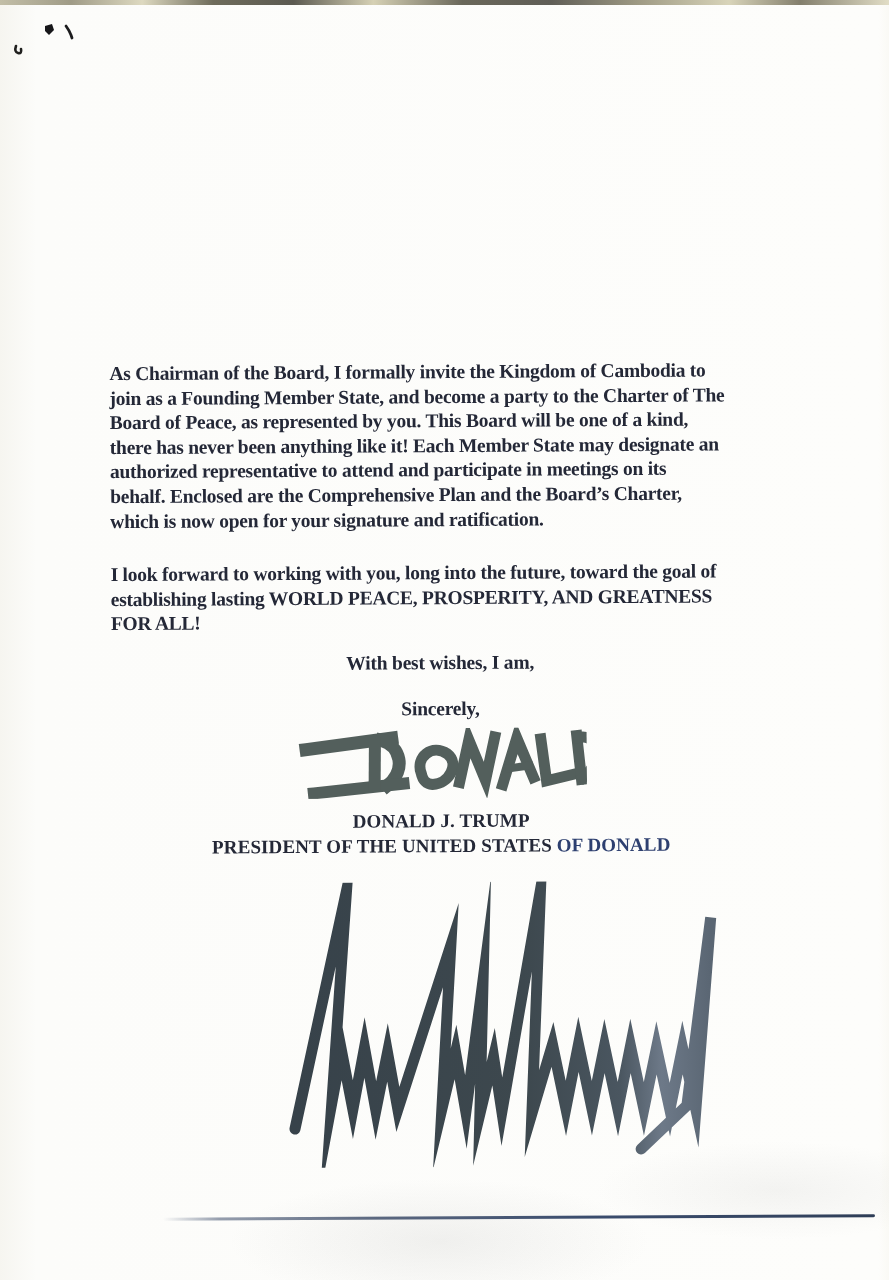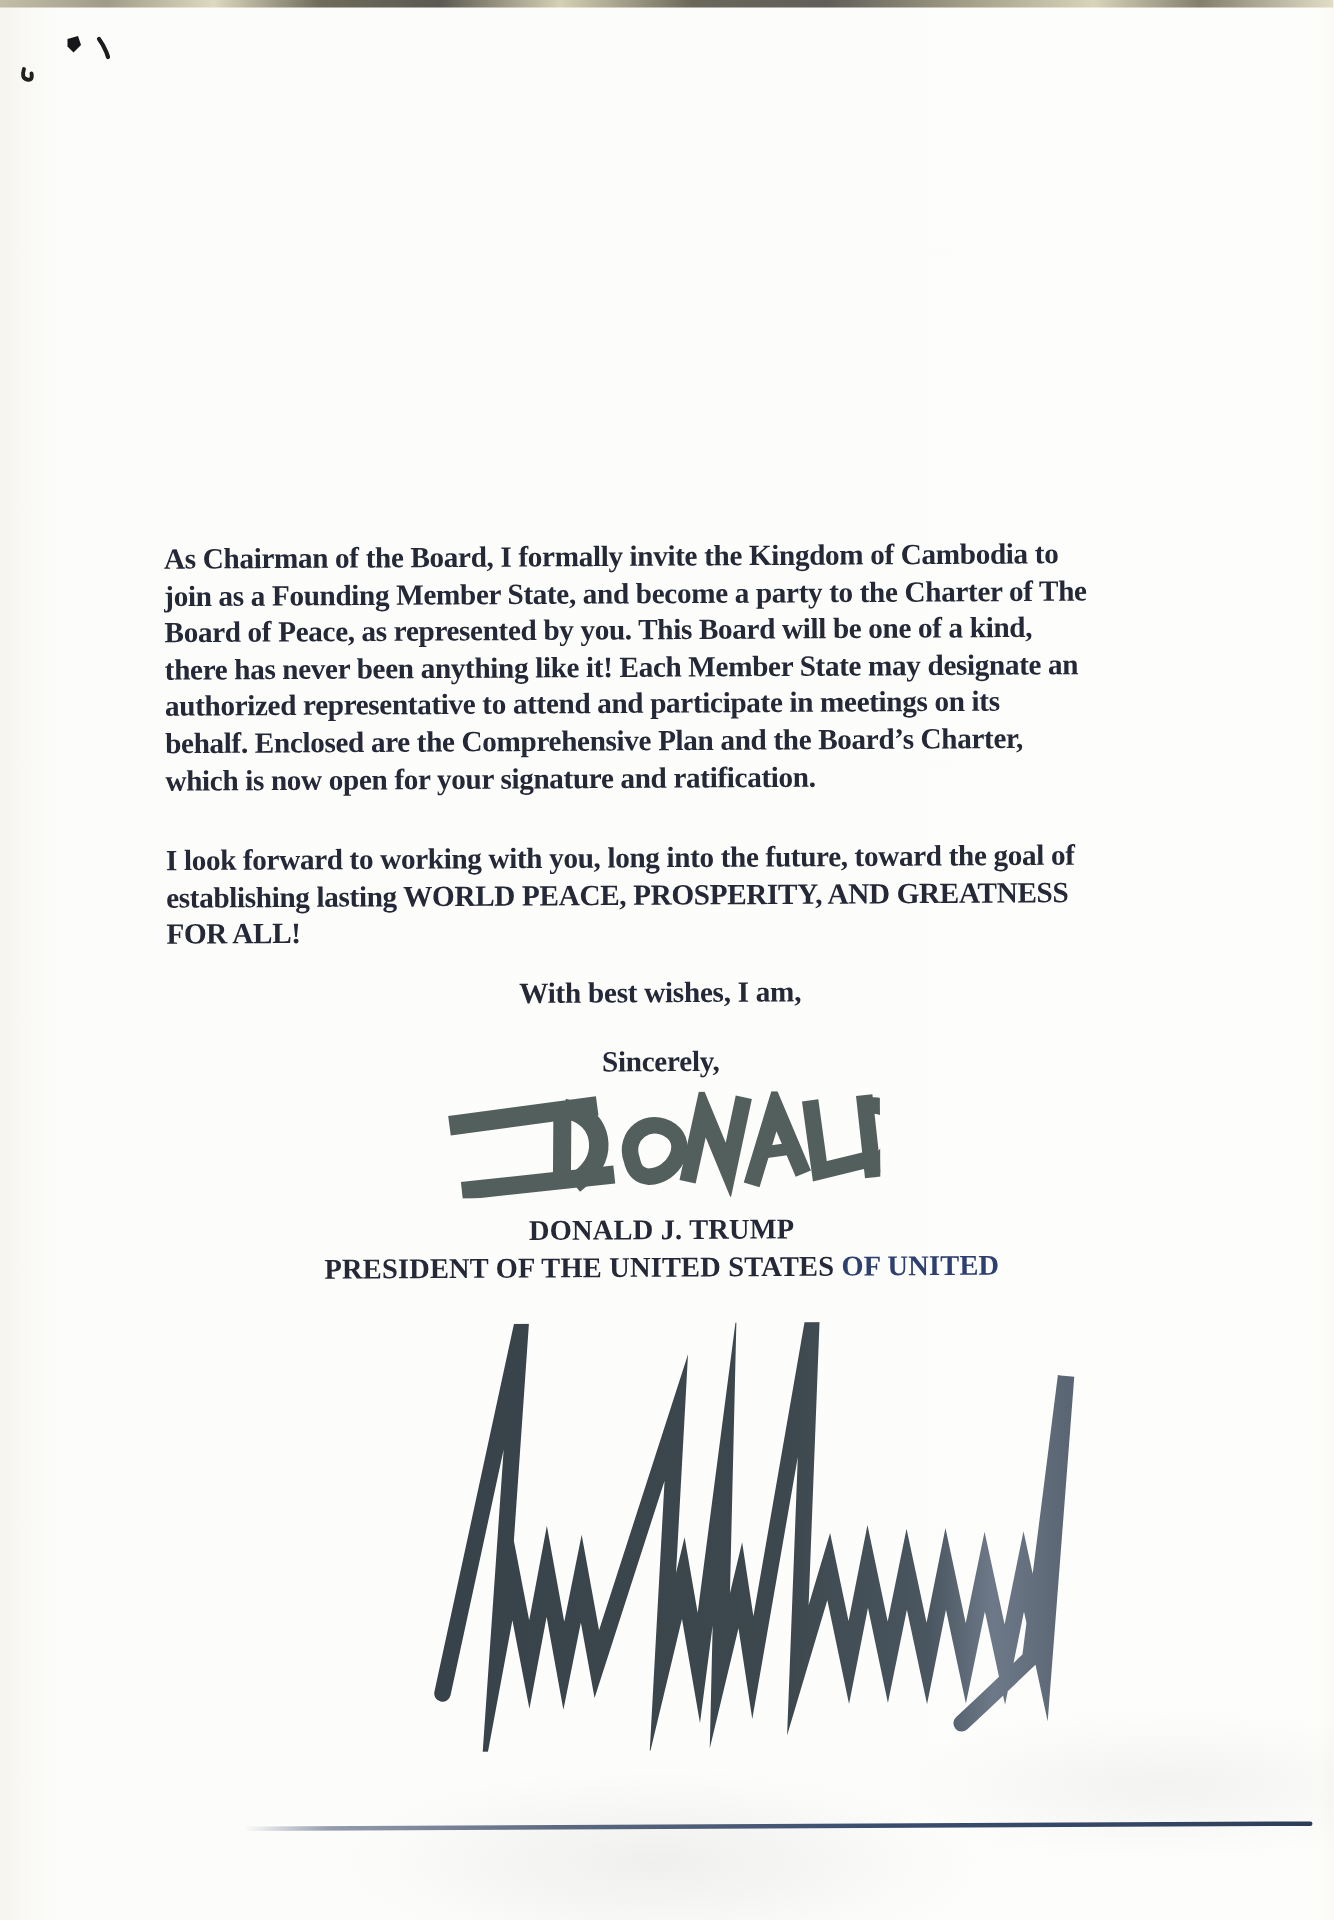--- a/index.html
+++ b/index.html
@@ -117,21 +117,21 @@
         <path d="M 162 55 L 173 13 L 188 54 L 199 11" stroke-width="11"></path>
         <path d="M 205 59 L 221 13 L 236 53" stroke-width="11"></path>
         <path d="M 212 43 L 232 41" stroke-width="8"></path>
         <path d="M 245 15 L 249 57 L 274 52" stroke-width="11"></path>
         <path d="M 281 13 L 284 57" stroke-width="11"></path>
         <path d="M 283 15 C 301 12 311 35 286 55" stroke-width="11"></path>
       </g>
     </svg>
 
     <div class="center-line name-line">DONALD J. TRUMP</div>
-    <div class="center-line title-line"><span>PRESIDENT OF THE UNITED STATES </span><span class="title-accent">OF UNITED</span></div>
+    <div class="center-line title-line"><span>PRESIDENT OF THE UNITED STATES </span><span class="title-accent">OF DONALD</span></div>
 
     <svg class="signature" viewBox="0 0 500 285" aria-label="Donald Trump signature">
       <defs>
         <linearGradient id="sigfade" x1="0" y1="0" x2="1" y2="0">
           <stop offset="0" stop-color="#37424a"></stop>
           <stop offset="0.55" stop-color="#3d484e"></stop>
           <stop offset="0.78" stop-color="#4a5660"></stop>
           <stop offset="0.88" stop-color="#6d7988"></stop>
           <stop offset="1" stop-color="#5a6673"></stop>
         </linearGradient>

